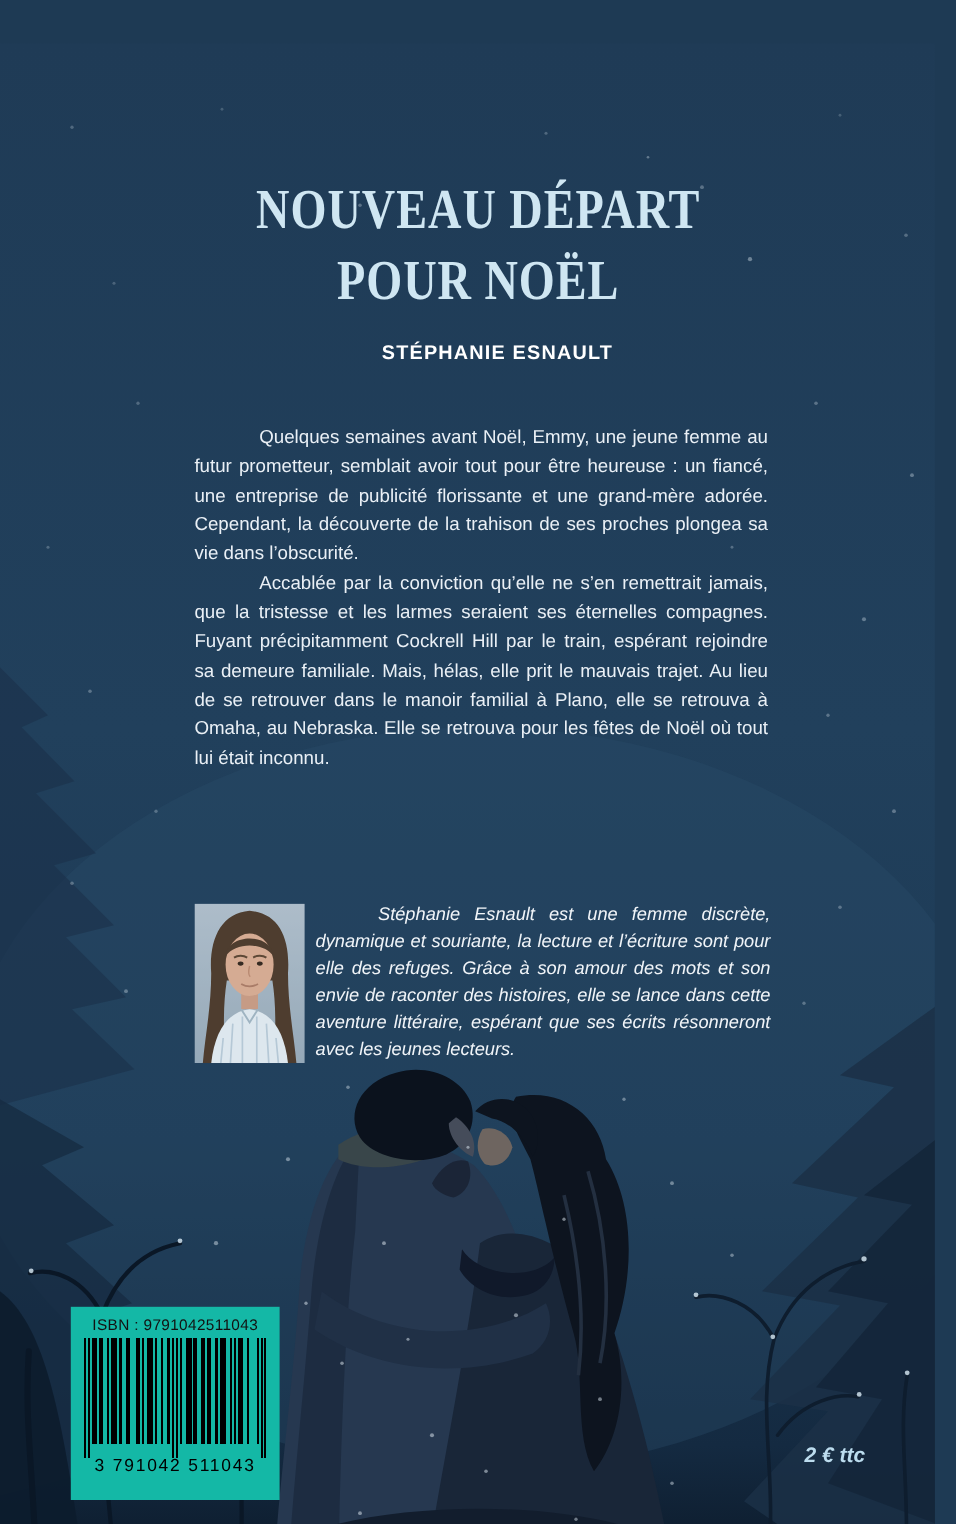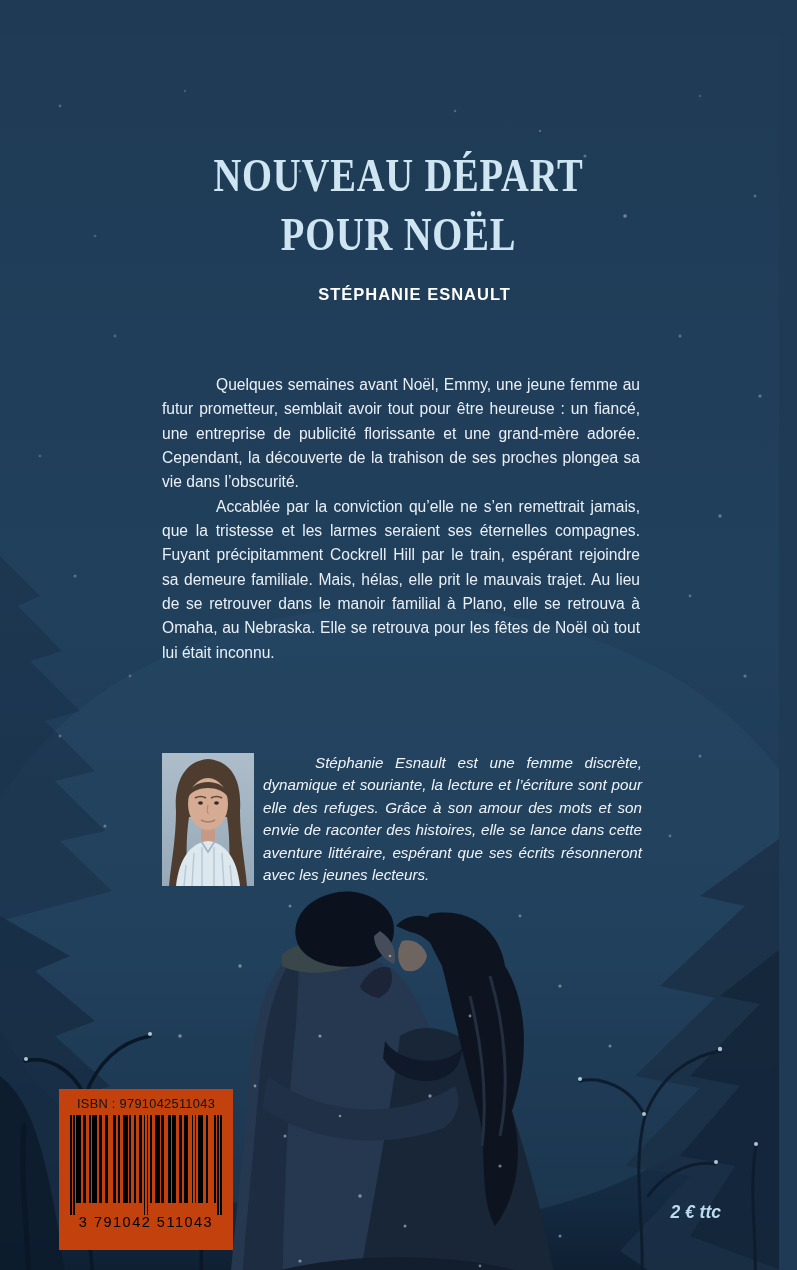--- a/index.html
+++ b/index.html
@@ -7,35 +7,35 @@
   .cover{position:relative;width:779px;height:1270px;overflow:hidden;margin-top:36px;}
   .bg{position:absolute;left:0;top:0;width:797px;height:1270px;display:block;}
 
   .title-block{position:absolute;left:0;top:110px;width:797px;text-align:center;
     transform:scaleX(0.82);transform-origin:50% 0;
     font-family:"Liberation Serif","DejaVu Serif",serif;font-weight:700;
     color:#cfe6f2;font-size:47px;line-height:59px;letter-spacing:1px;}
   .author-name{position:absolute;left:16px;top:249px;width:797px;text-align:center;
     color:#ffffff;font-weight:700;font-size:16.5px;letter-spacing:1px;}
 
-  .synopsis{position:absolute;left:162px;top:337px;width:478px;
+  .synopsis{position:absolute;left:162px;top:317px;width:478px;
     color:#eaf0f6;font-size:15.6px;line-height:24.35px;text-align:justify;}
   .synopsis p{margin:0;text-indent:54px;}
 
   .questions{position:absolute;left:0;top:626px;width:797px;text-align:center;
     color:#a9d5ea;font-weight:700;font-size:15.5px;line-height:25px;}
 
   .bio{position:absolute;left:162px;top:716px;width:480px;display:flex;align-items:flex-end;}
   .bio-photo{width:92px;height:133px;flex:0 0 92px;overflow:hidden;}
   .bio-photo svg{display:block;width:92px;height:133px;}
   .bio-text{flex:1;margin:0 0 0 9px;color:#f0f4f8;font-style:italic;
     font-size:15.2px;line-height:22.4px;text-align:justify;text-indent:52px;}
 
   .barcode-box{position:absolute;left:59px;top:1053px;width:174px;height:161px;
-    background:#c2410c;display:flex;flex-direction:column;align-items:center;}
+    background:#14b8a6;display:flex;flex-direction:column;align-items:center;}
   .isbn-label{margin-top:7px;color:#121212;font-size:12.8px;letter-spacing:0.3px;}
   .barcode-bars{width:152px;height:100px;margin-top:4px;display:block;}
   .barcode-digits{margin-top:-1px;color:#000;font-size:14.5px;letter-spacing:1.5px;font-weight:400;}
 
   .pricing{position:absolute;right:47px;top:1165px;text-align:right;
     color:#bcdcee;font-style:italic;font-weight:700;}
   .price{font-size:17.5px;line-height:22px;margin-right:11px;}
   .website{font-size:19.5px;line-height:26px;}
 </style>
 </head>

